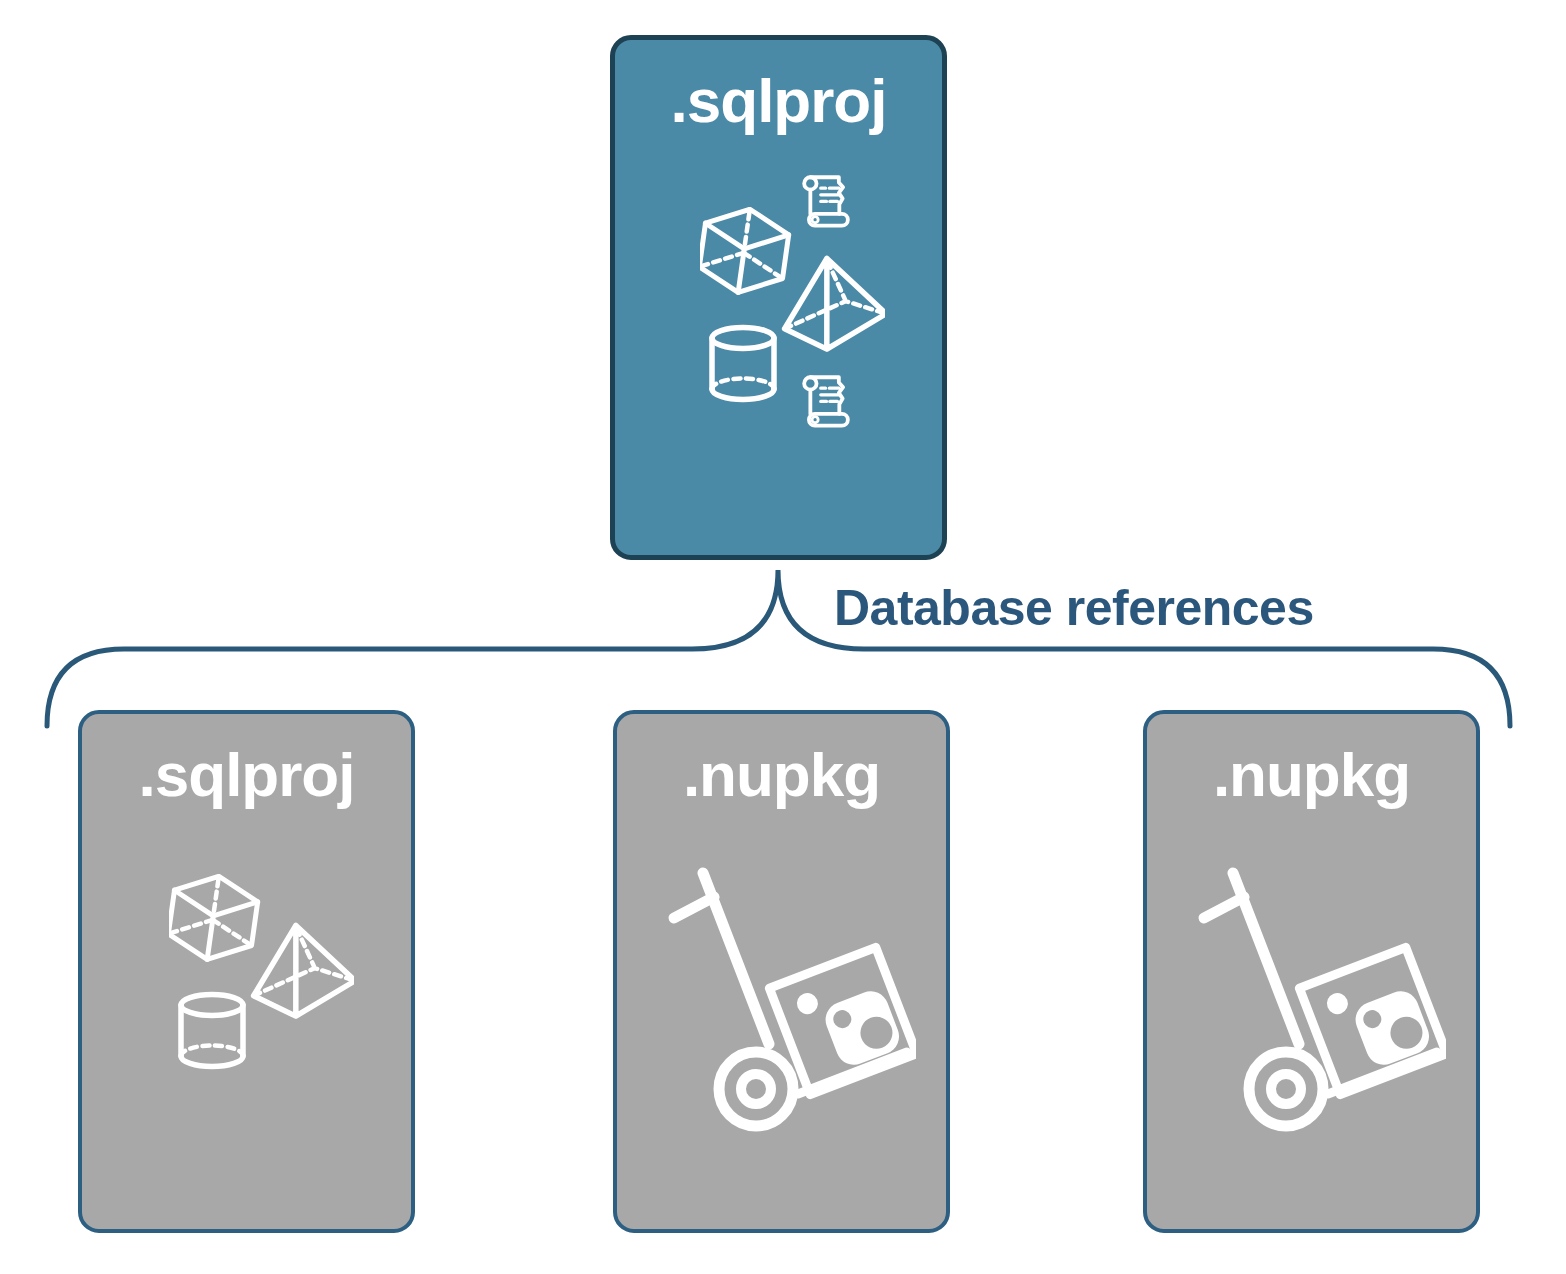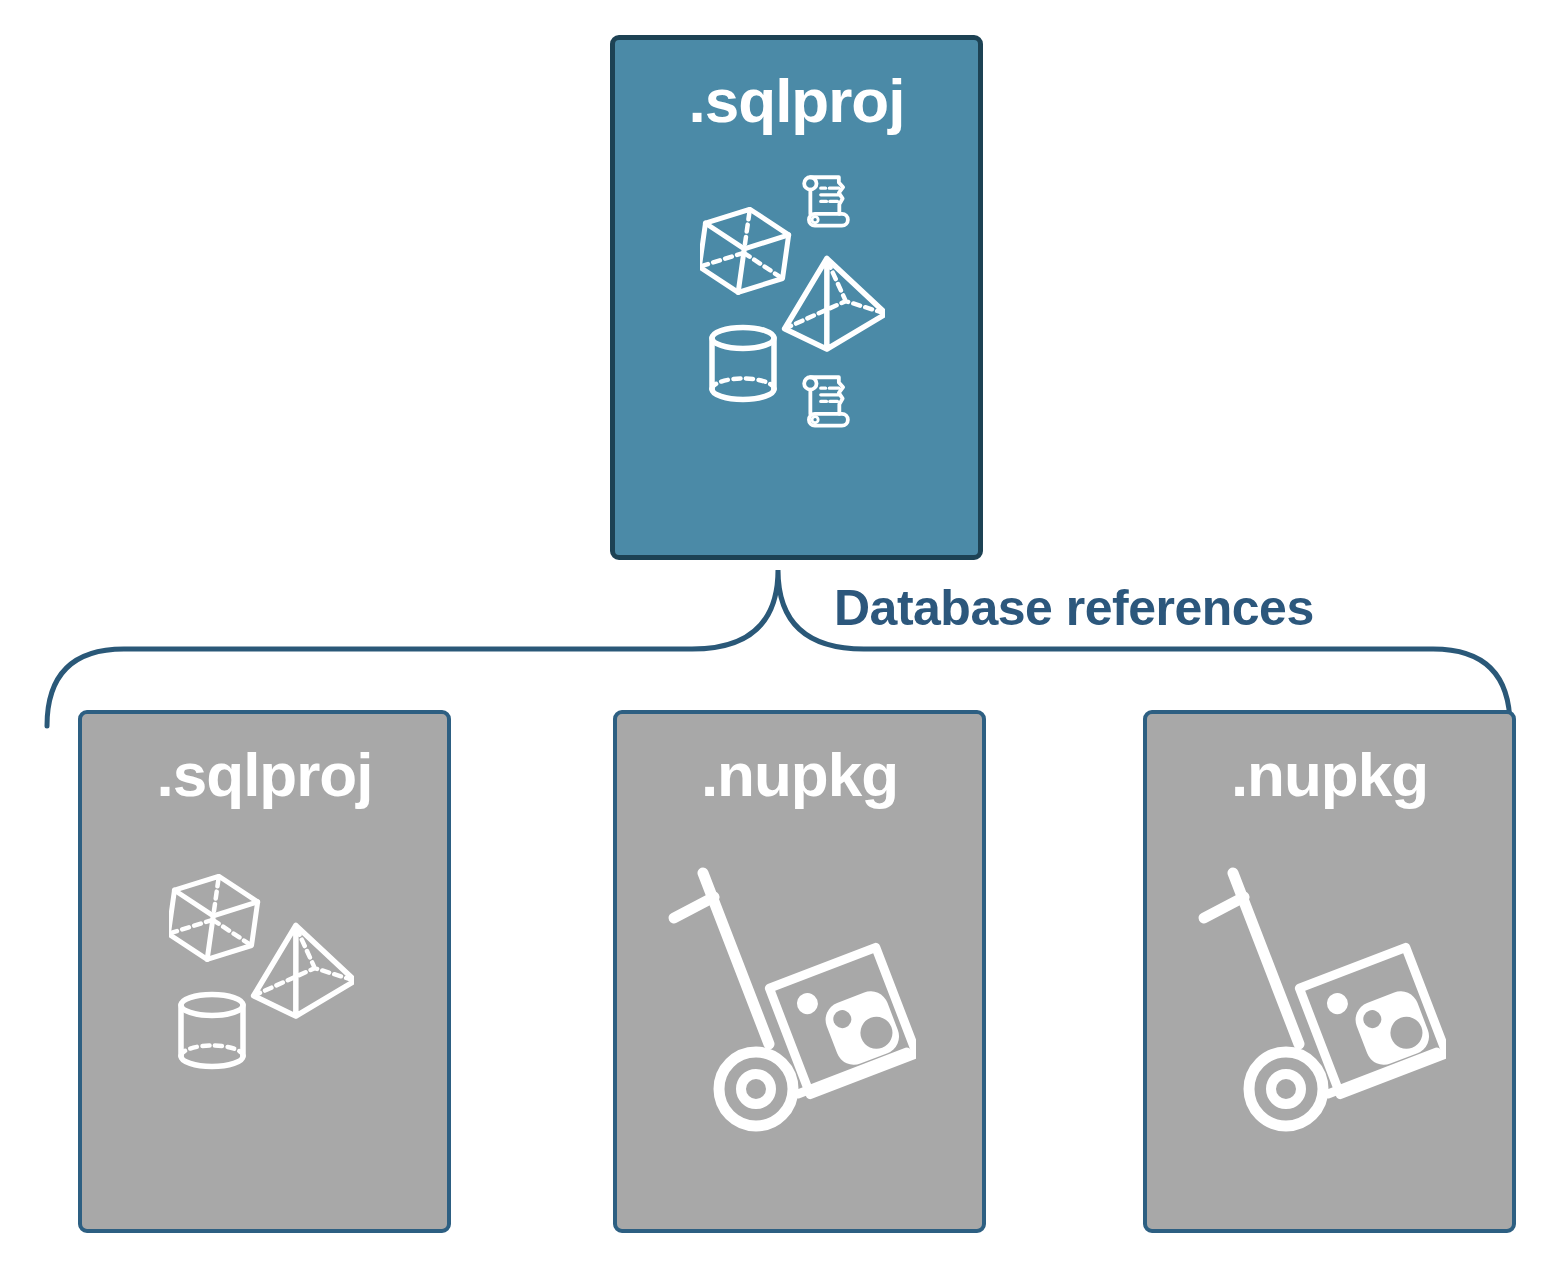--- a/index.html
+++ b/index.html
@@ -9,21 +9,21 @@
     --canvas-bg:#FFFFFF;
   }
   html,body{margin:0;padding:0;background:#fff;}
   .canvas{
     position:relative; width:1566px; height:1274px; overflow:hidden;
     background:var(--canvas-bg);
     font-family:"Liberation Sans", sans-serif;
   }
   .node{
     position:absolute; box-sizing:border-box;
-    width:373px; border-radius:9px;
+    width:337px; border-radius:21px;
   }
   .node.root{
     left:610px; top:35px; height:525px;
     background:var(--root-fill);
     border:5px solid var(--root-border);
   }
   .node.child{
     height:523px; top:710px;
     background:var(--child-fill);
     border:4px solid var(--child-border);

